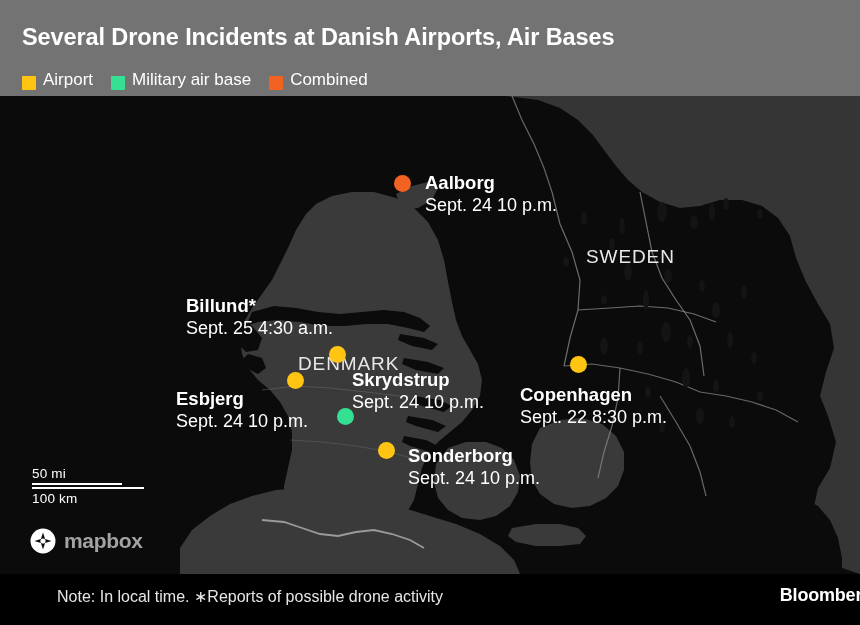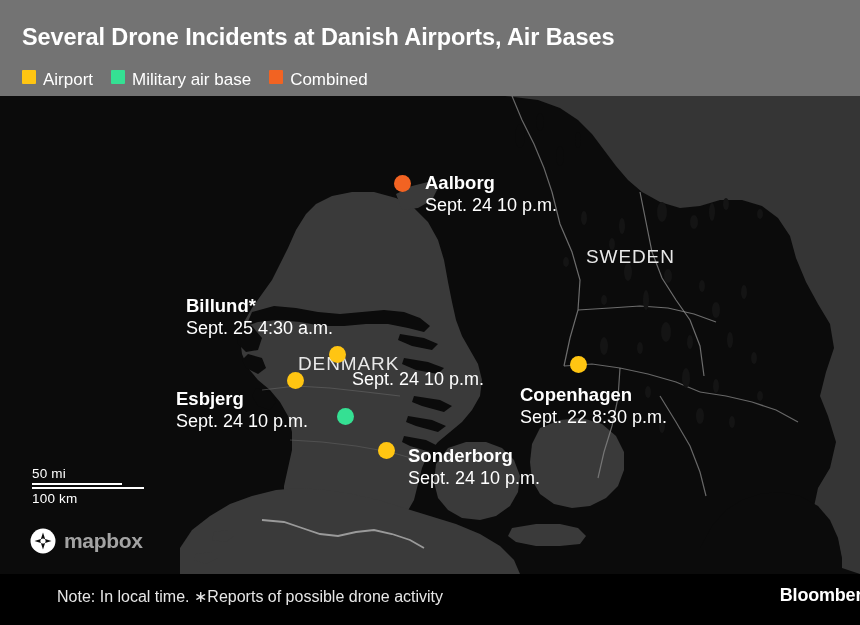--- a/index.html
+++ b/index.html
@@ -38,21 +38,21 @@
   #legend {
     position: absolute;
     left: 22px;
     top: 70px;
     display: flex;
     align-items: center;
     gap: 18px;
   }
   .legend-item {
     display: flex;
-    align-items: flex-start;
+    align-items: flex-end;
     gap: 7px;
   }
   .legend-swatch {
     width: 14px;
     height: 14px;
     display: block;
     border-radius: 1px;
   }
   .legend-label {
     font-size: 17px;
@@ -370,20 +370,21 @@
     <span class="city-name">Billund*</span>
     <span class="city-time">Sept. 25 4:30 a.m.</span>
   </div>
 
   <div class="city-label align-center" style="left:176px; top:292px; width:160px;">
     <span class="city-name">Esbjerg</span>
     <span class="city-time">Sept. 24 10 p.m.</span>
   </div>
 
   <div class="city-label align-left" style="left:352px; top:273px;">
+    <span class="city-name">Skrydstrup</span>
     <span class="city-time">Sept. 24 10 p.m.</span>
   </div>
 
   <div class="city-label align-left" style="left:408px; top:349px;">
     <span class="city-name">Sonderborg</span>
     <span class="city-time">Sept. 24 10 p.m.</span>
   </div>
 
   <div class="city-label align-left" style="left:520px; top:288px;">
     <span class="city-name">Copenhagen</span>

